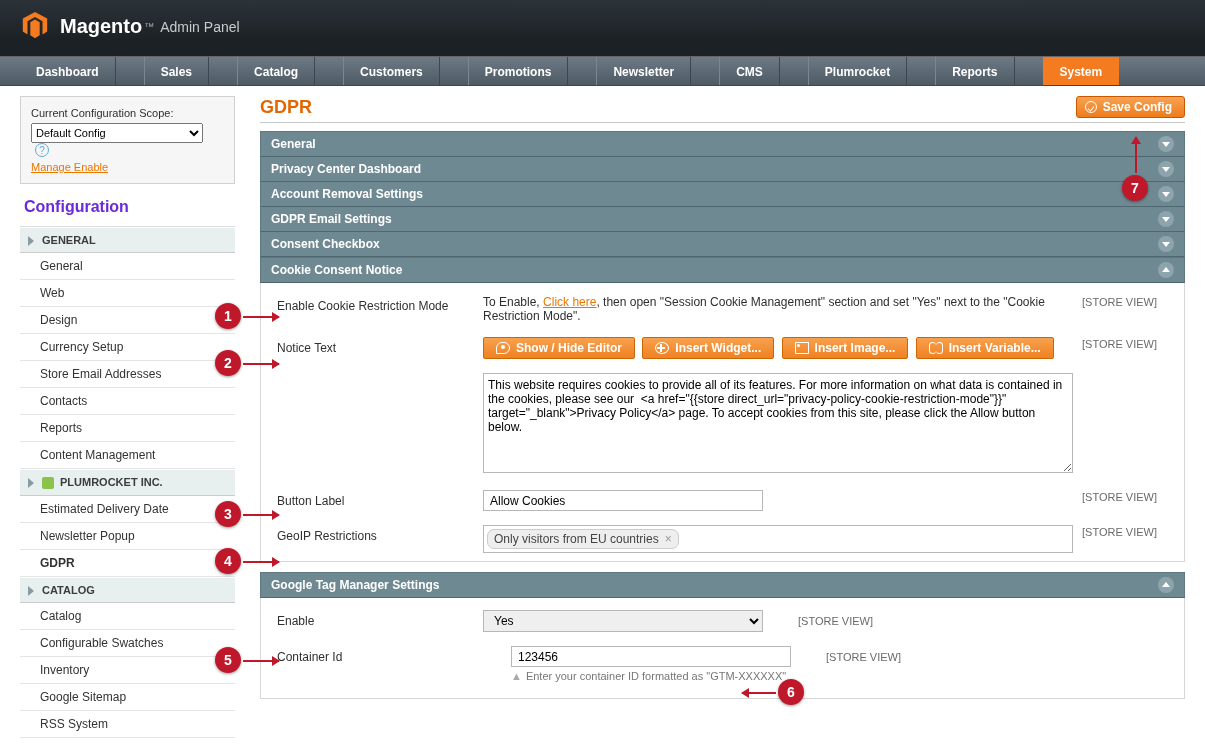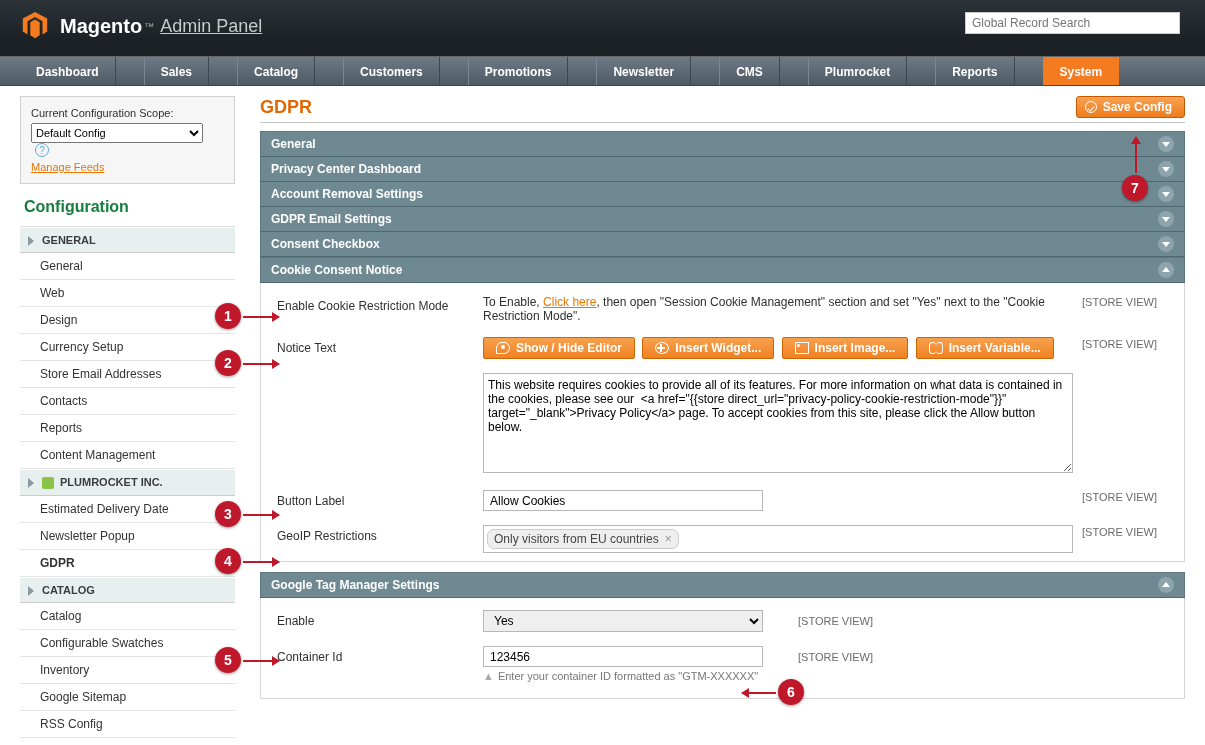--- a/index.html
+++ b/index.html
@@ -2,37 +2,37 @@
 <html><head>
 <meta charset="utf-8">
 <style>
   *{box-sizing:border-box;margin:0;padding:0;}
   body{font-family:Arial,Helvetica,sans-serif;font-size:12px;color:#2f2f2f;background:#fff;}
   
   .header{background:linear-gradient(to bottom,#2c3338,#1c2125 70%,#1c2125);color:#fff;position:relative;height:56px;}
   .logo-area{display:flex;align-items:center;padding:10px 20px;}
   .logo-icon{width:30px;height:30px;}
   .logo-text{font-size:20px;font-weight:bold;margin-left:10px;color:#fff;}
-  .logo-sub{font-size:18px;color:#c6cbce;margin-left:6px;text-decoration:underline;}
+  .logo-sub{font-size:14px;color:#c6cbce;margin-left:6px;}
   .search-box{position:absolute;right:25px;top:12px;}
   .search-box input{width:215px;height:22px;padding:2px 6px;font-size:12px;border:1px solid #ccc;}
   
   .nav{background:linear-gradient(to bottom,#6d7984,#4e5a64);display:flex;border-top:1px solid #666;border-bottom:1px solid #444;height:30px;gap:28px;}
   .nav a{color:#fff;font-size:12px;font-weight:bold;text-decoration:none;padding:8px 16px;border-right:1px solid #3e474f;border-left:1px solid #7a8691;display:block;}
   .nav a:first-child{border-left:none;margin-left:20px;}
   .nav a.active{background:#f47b20;border-color:#f47b20;}
   
   .page{display:flex;margin:10px 20px;}
   .sidebar{width:215px;flex-shrink:0;background:#fff;margin-right:25px;}
   .main{flex:1;min-width:0;}
   .scope-box{background:#f6f6f6;border:1px solid #d1d1d1;padding:10px;font-size:11px;}
   .scope-box label{display:block;margin-bottom:4px;}
   .scope-box select{width:172px;height:20px;font-size:11px;}
   .scope-box .manage-link{color:#ea7601;text-decoration:underline;display:inline-block;margin-top:4px;font-size:11px;}
-  .config-title{font-size:16px;font-weight:bold;color:#15803d;padding:14px 0 10px 4px;border-bottom:1px solid #ddd;}
+  .config-title{font-size:16px;font-weight:bold;color:#6d28d9;padding:14px 0 10px 4px;border-bottom:1px solid #ddd;}
   .side-section-title{background:#e7efef;color:#3c3c3c;font-size:11px;font-weight:bold;padding:6px 8px 6px 22px;border-bottom:1px solid #ccc;border-top:1px solid #fff;position:relative;}
   .side-section-title::before{content:"";position:absolute;left:8px;top:8px;border-left:6px solid #8a9aa0;border-top:5px solid transparent;border-bottom:5px solid transparent;}
   .side-link{display:block;color:#333;font-size:12px;padding:6px 8px 6px 20px;border-bottom:1px solid #e4e4e4;cursor:pointer;}
   .side-link.active{font-weight:bold;background:#fff;}
   .plumrocket-icon{display:inline-block;width:12px;height:12px;background:#8bc34a;margin-right:6px;vertical-align:middle;border-radius:2px;}
   
   .main-top{display:flex;justify-content:space-between;align-items:center;margin-bottom:8px;border-bottom:1px solid #c6c6c6;padding-bottom:4px;}
   .main-title{color:#e26703;font-size:18px;font-weight:bold;}
   .save-btn{background:linear-gradient(to bottom,#f8a251,#ee7c1d);color:#fff;border:1px solid #c85800;padding:3px 12px 3px 8px;font-size:12px;font-weight:bold;border-radius:3px;cursor:pointer;display:flex;align-items:center;}
   .save-btn .ico{display:inline-block;width:12px;height:12px;border:1.5px solid #fff;border-radius:50%;margin-right:6px;position:relative;}
@@ -91,23 +91,20 @@
     <span>
       <svg class="logo-icon" viewBox="0 0 32 32">
             <polygon points="16,2 29,9 29,23 24,26 24,12 16,7.5 8,12 8,26 3,23 3,9" fill="#f47b20"></polygon>
             <polygon points="16,30 21,27 21,13 16,10 11,13 11,27" fill="#f47b20"></polygon>
           </svg>
     </span>
     <span class="logo-text">Magento</span>
     <span class="logo-text" style="font-weight:normal;margin-left:2px;font-size:10px;vertical-align:top;color:#aaa">™</span>
     <span class="logo-sub">Admin Panel</span>
   </div>
-  <div class="search-box">
-    <input type="text" placeholder="Global Record Search" style="">
-  </div>
 </div>
 
 <div class="nav" id="top-nav">
       <a>Dashboard</a>
       <a>Sales</a>
       <a>Catalog</a>
       <a>Customers</a>
       <a>Promotions</a>
       <a>Newsletter</a>
       <a>CMS</a>
@@ -118,21 +115,21 @@
 
 <div class="page">
 
   <div class="sidebar">
     <div class="scope-box">
       <label>Current Configuration Scope:</label>
       <select class="">
         <option>Default Config</option>
       </select>
       <span class="help-icon">?</span><br>
-      <a class="manage-link">Manage Feeds</a>
+      <a class="manage-link">Manage Enable</a>
     </div>
     <div class="config-title">Configuration</div>
     <div id="sidebar-groups">
           <div class="side-section-title"><span>GENERAL</span></div>
           <a class="side-link">General</a>
           <a class="side-link">Web</a>
           <a class="side-link">Design</a>
           <a class="side-link">Currency Setup</a>
           <a class="side-link">Store Email Addresses</a>
           <a class="side-link">Contacts</a>
@@ -140,21 +137,21 @@
           <a class="side-link">Content Management</a>
           <div class="side-section-title"><span class="plumrocket-icon"></span><span>PLUMROCKET INC.</span></div>
           <a class="side-link">Estimated Delivery Date</a>
           <a class="side-link">Newsletter Popup</a>
           <a class="side-link active">GDPR</a>
           <div class="side-section-title"><span>CATALOG</span></div>
           <a class="side-link">Catalog</a>
           <a class="side-link">Configurable Swatches</a>
           <a class="side-link">Inventory</a>
           <a class="side-link">Google Sitemap</a>
-          <a class="side-link">RSS Config</a>
+          <a class="side-link">RSS System</a>
           <a class="side-link">Email to a Friend</a>
         </div>
   </div>
 
   <div class="main">
     <div class="main-top">
       <div class="main-title">GDPR</div>
       <button class="save-btn">
         <span class="ico"></span>
         <span>Save Config</span>
@@ -251,21 +248,21 @@
     <div class="section-body">
       <div class="field-row">
         <div class="field-label">Enable</div>
         <div class="field-control" style="display:flex;align-items:center;">
           <select class="text-input">
             <option>Yes</option>
           </select>
           <span style="margin-left:35px;color:#6a6a6a;font-size:11px;">[STORE VIEW]</span>
         </div>
       </div>
-      <div class="field-row" style="margin-bottom:12px;">
+      <div class="field-row" style="margin-bottom:12px;gap:28px;">
         <div class="field-label">Container Id</div>
         <div class="field-control" style="position:relative;">
           <div style="display:flex;align-items:center;">
             <input class="text-input" type="text" value="123456" style="">
             <span style="margin-left:35px;color:#6a6a6a;font-size:11px;">[STORE VIEW]</span>
           </div>
           <div class="hint"><span class="tri">▲</span><span>Enter your container ID formatted as "GTM-XXXXXX"</span></div>
         </div>
       </div>
     </div>

